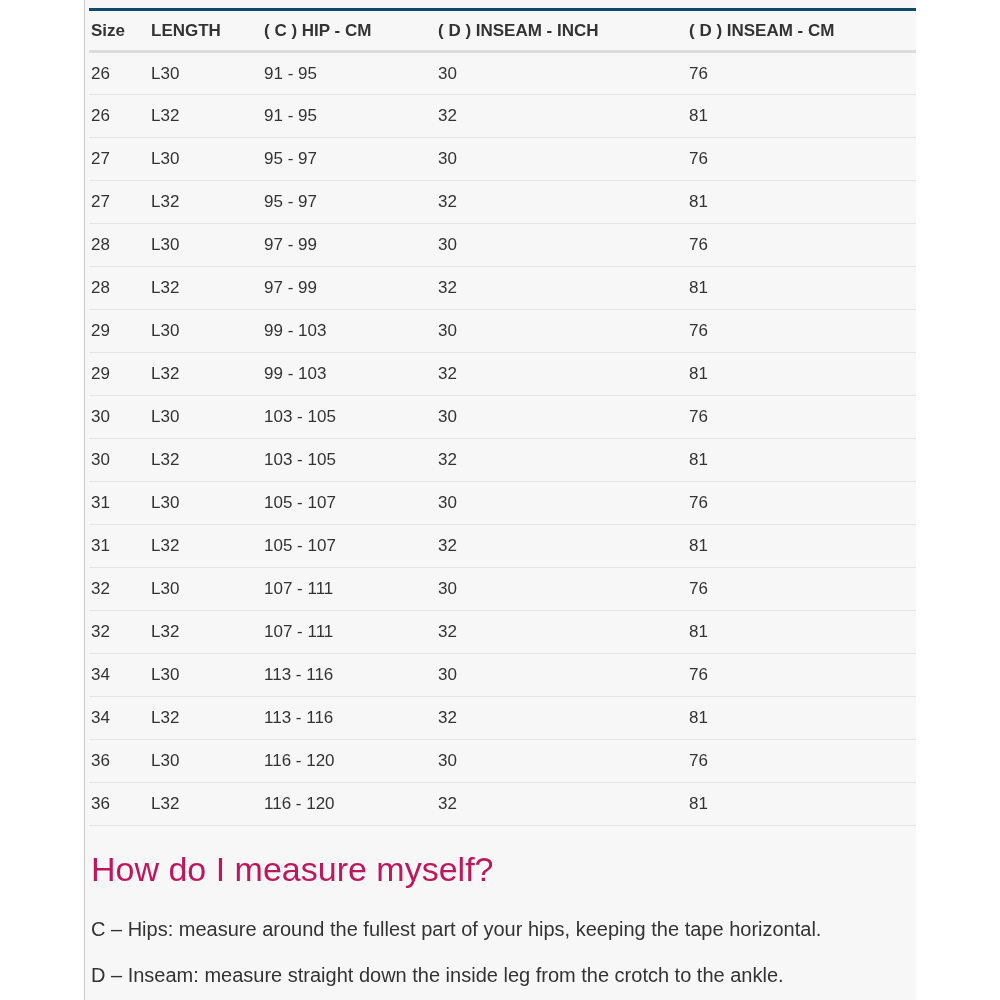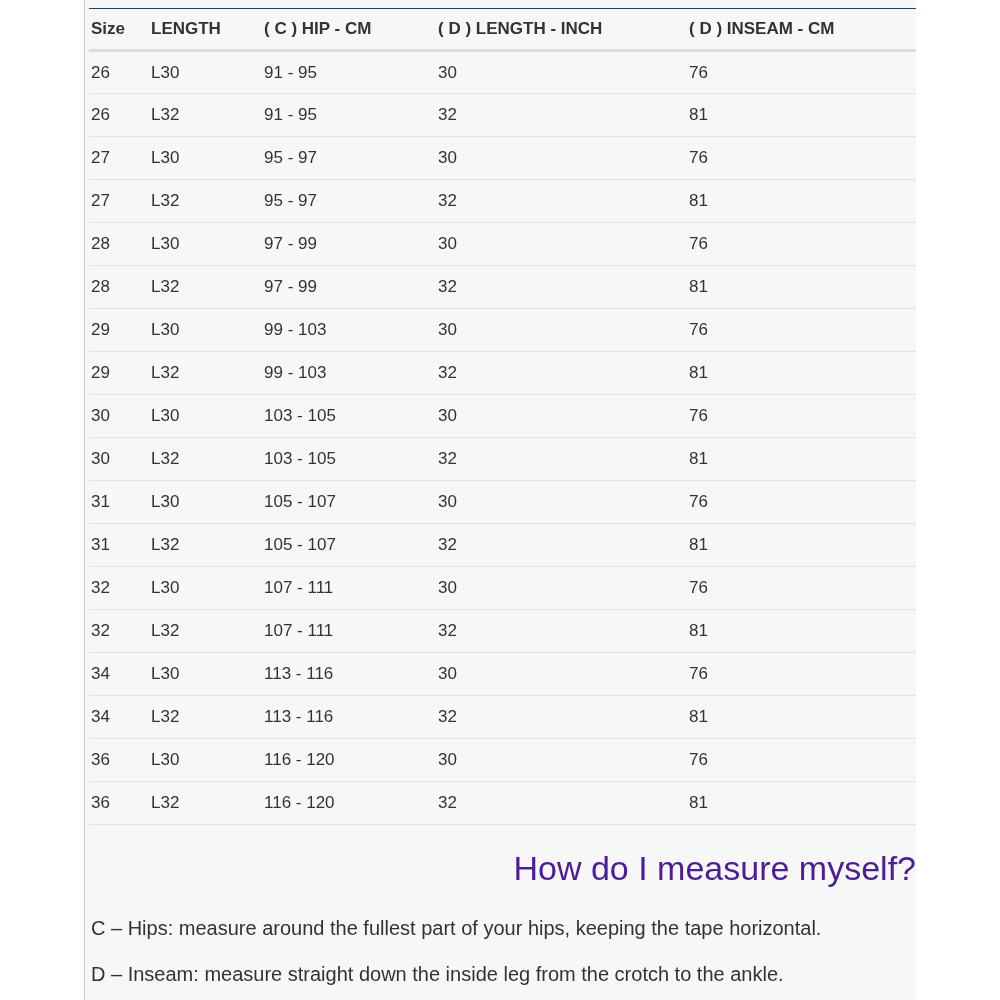--- a/index.html
+++ b/index.html
@@ -18,21 +18,21 @@
     height: 1000px;
     background: #f7f7f7;
     border-left: 1px solid #c8c8c8;
     padding: 0 0 0 4px;
   }
   table.size-table {
     width: 827px;
     margin-top: 8px;
     border-collapse: collapse;
     table-layout: fixed;
-    border-top: 1px solid #0c4a6e;
+    border-top: 3px solid #0c4a6e;
   }
   table.size-table th {
     height: 42px;
     text-align: left;
     vertical-align: middle;
     font-size: 17px;
     font-weight: bold;
     color: #333333;
     padding: 0 0 0 2px;
     border-bottom: 3px solid #dcdcdc;
@@ -45,23 +45,22 @@
     font-weight: normal;
     color: #333333;
     padding: 0 0 0 2px;
     border-bottom: 1px solid #e4e4e4;
     white-space: nowrap;
   }
   .measure-heading {
     margin: 24px 0 0 2px;
     font-size: 34px;
     font-weight: 400;
-    color: #4c1d95;
+    color: #be185d;
     line-height: 1.15;
-    text-align: right;
   }
   .measure-line {
     margin: 0 0 0 2px;
     font-size: 20px;
     color: #333333;
     line-height: 1.2;
   }
   .measure-line.first { margin-top: 28px; }
   .measure-line.second { margin-top: 22px; }
 </style>
@@ -76,21 +75,21 @@
       <col style="width:113px">
       <col style="width:174px">
       <col style="width:251px">
       <col style="width:229px">
     </colgroup>
     <thead>
       <tr>
         <th>Size</th>
         <th>LENGTH</th>
         <th>( C ) HIP - CM</th>
-        <th>( D ) LENGTH - INCH</th>
+        <th>( D ) INSEAM - INCH</th>
         <th>( D ) INSEAM - CM</th>
       </tr>
     </thead>
     <tbody>
         <tr>
           <td>26</td>
           <td>L30</td>
           <td>91 - 95</td>
           <td>30</td>
           <td>76</td>

